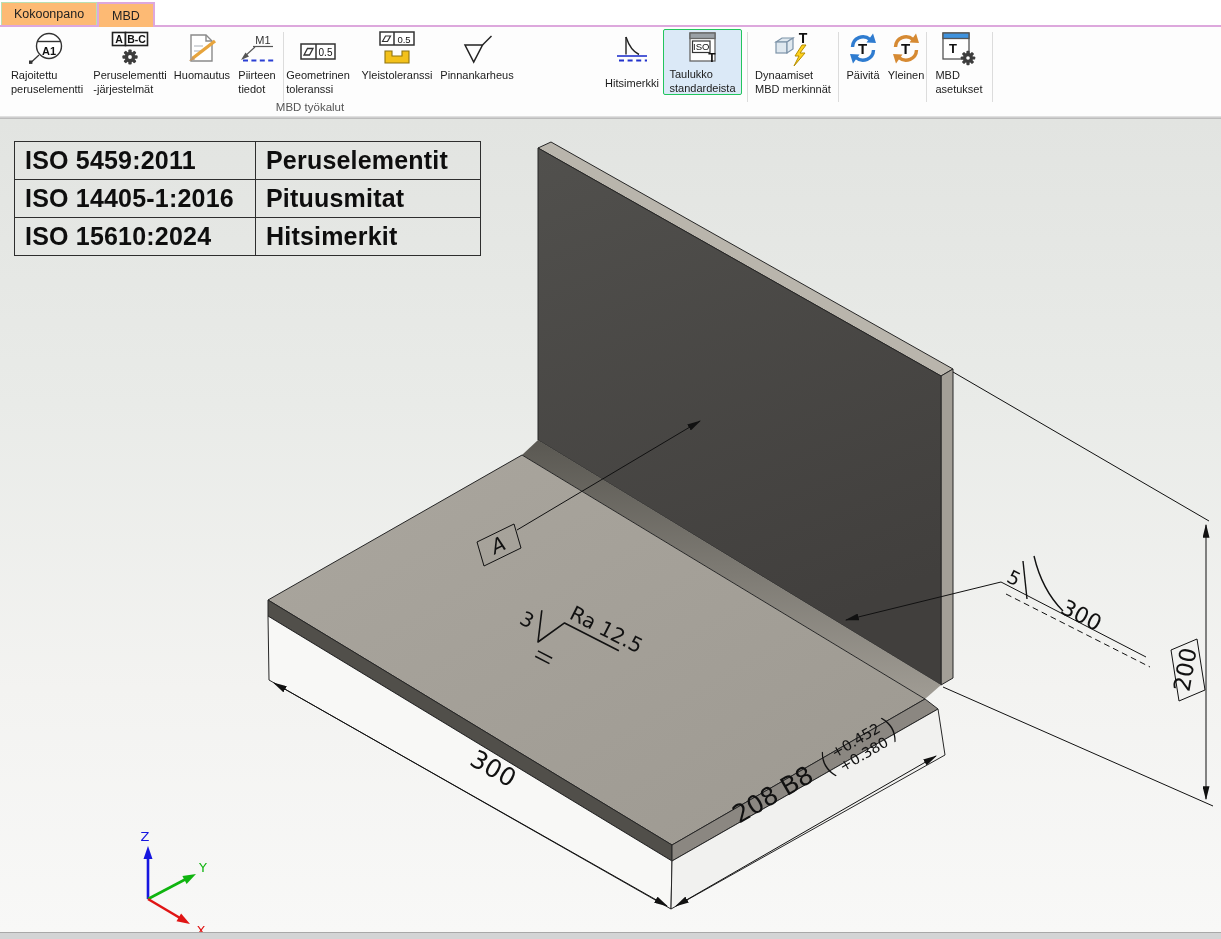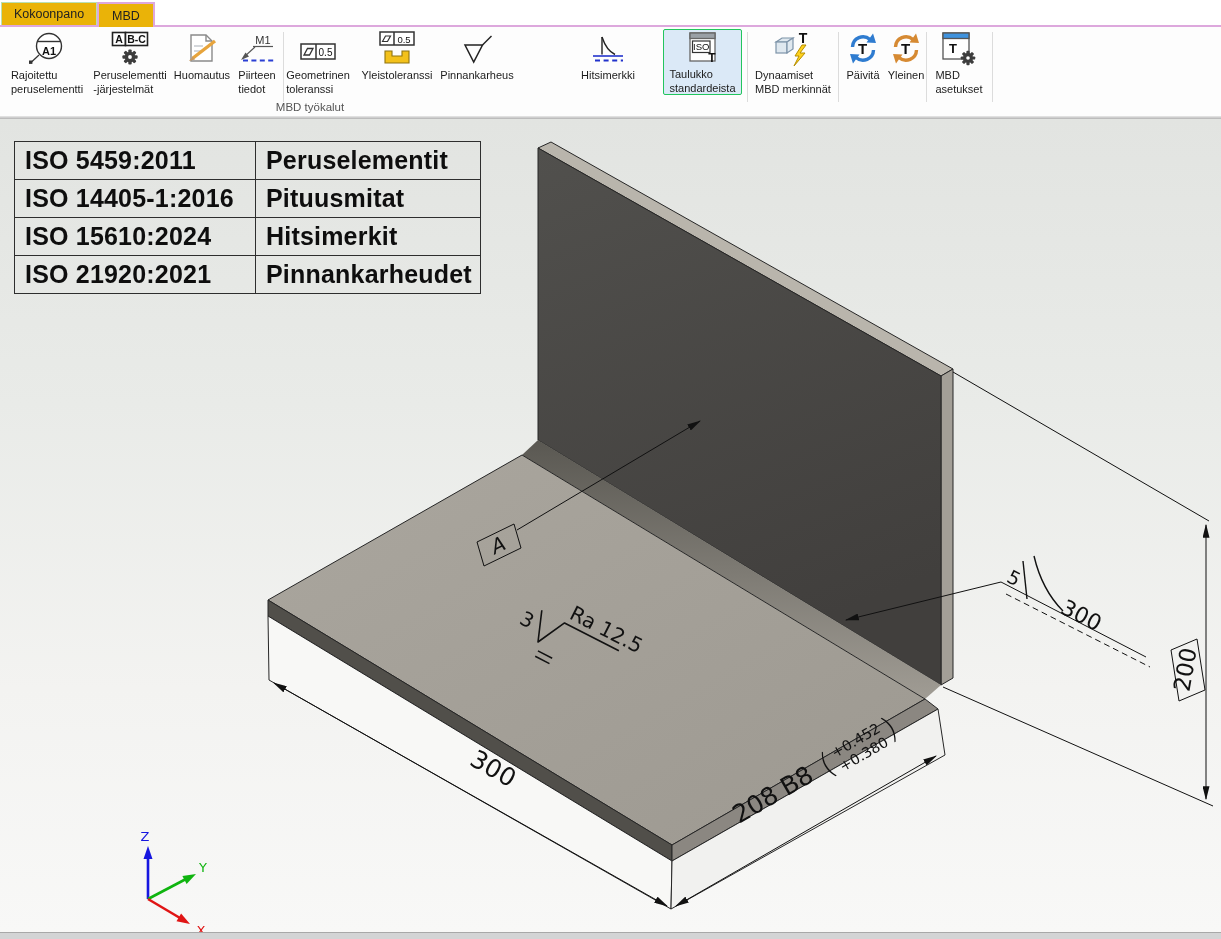--- a/index.html
+++ b/index.html
@@ -2,21 +2,21 @@
 <html><head>
 <meta charset="utf-8">
 <style>
   html,body{margin:0;padding:0;background:#fff;font-family:"Liberation Sans",sans-serif;}
   .app{position:relative;width:1221px;height:939px;overflow:hidden;background:#fff;}
 
   
   .tabbar{position:absolute;top:0;left:0;width:1221px;height:27px;background:#fff;z-index:5;}
   .tabline{position:absolute;left:0;top:25px;width:1221px;height:2px;background:#dda8dd;}
   .tab{position:absolute;display:flex;align-items:center;justify-content:center;
-       font-size:12.5px;color:#222;background:#eab308;box-sizing:border-box;cursor:default;}
+       font-size:12.5px;color:#222;background:#fdba74;box-sizing:border-box;cursor:default;}
   .tab-kokoonpano{left:1px;top:2px;width:96px;height:23px;border:1px solid #b9e0b4;border-bottom:none;}
   .tab-mbd{left:97px;top:2px;width:58px;height:25px;border:2px solid #dda8dd;border-bottom:none;z-index:6;}
 
   
   .ribbon{position:absolute;top:27px;left:0;width:1221px;height:89px;background:#fdfdfd;z-index:4;}
   .ribbon-divider{position:absolute;top:116px;left:0;width:1221px;height:3px;
       background:linear-gradient(#e9e9e9,#b3b3b3);z-index:4;}
   .rbtn{position:absolute;top:3px;display:flex;flex-direction:column;align-items:center;height:72px;}
   .rbtn .ricon{height:37px;display:flex;align-items:flex-end;justify-content:center;}
   .rbtn .rlabel{margin-top:2px;font-size:11px;line-height:13.5px;text-align:left;
@@ -161,21 +161,21 @@
       <div class="ricon">
         <svg width="38" height="34">
           <path d="M7,12 H24.5 L15.7,29 Z" fill="none" stroke="#222" stroke-width="1.5"></path>
           <line x1="24.5" y1="12" x2="33.5" y2="3" stroke="#222" stroke-width="1.5"></line>
         </svg>
       </div>
       <div class="rlabel">Pinnankarheus</div>
     </div>
 
 
-    <div class="rbtn" style="left:579px;width:58px;">
+    <div class="rbtn" style="left:603px;width:58px;gap:8px;">
       <div class="ricon">
         <svg width="38" height="34">
           <line x1="13" y1="4" x2="13" y2="21.5" stroke="#222" stroke-width="1.4"></line>
           <path d="M13,4 Q17.5,17.5 26,21.5" fill="none" stroke="#222" stroke-width="1.4"></path>
           <line x1="4" y1="23" x2="34" y2="23" stroke="#2233cc" stroke-width="1.6"></line>
           <line x1="6" y1="27.5" x2="34" y2="27.5" stroke="#2233cc" stroke-width="2.2" stroke-dasharray="5,3.6"></line>
         </svg>
       </div>
       <div class="rlabel">Hitsimerkki</div>
     </div>
@@ -274,24 +274,20 @@
           <td class="c1">ISO 5459:2011</td>
           <td class="c2">Peruselementit</td>
         </tr>
         <tr>
           <td class="c1">ISO 14405-1:2016</td>
           <td class="c2">Pituusmitat</td>
         </tr>
         <tr>
           <td class="c1">ISO 15610:2024</td>
           <td class="c2">Hitsimerkit</td>
-        </tr>
-        <tr>
-          <td class="c1">ISO 21920:2021</td>
-          <td class="c2">Pinnankarheudet</td>
         </tr>
       </tbody>
     </table>
 
     <svg class="scene" width="1221" height="814">
       <defs>
         <linearGradient id="wallG" x1="0" y1="0" x2="0.3" y2="1">
           <stop offset="0" stop-color="#51504d"></stop>
             <stop offset="1" stop-color="#413f3d"></stop>
         </linearGradient>

